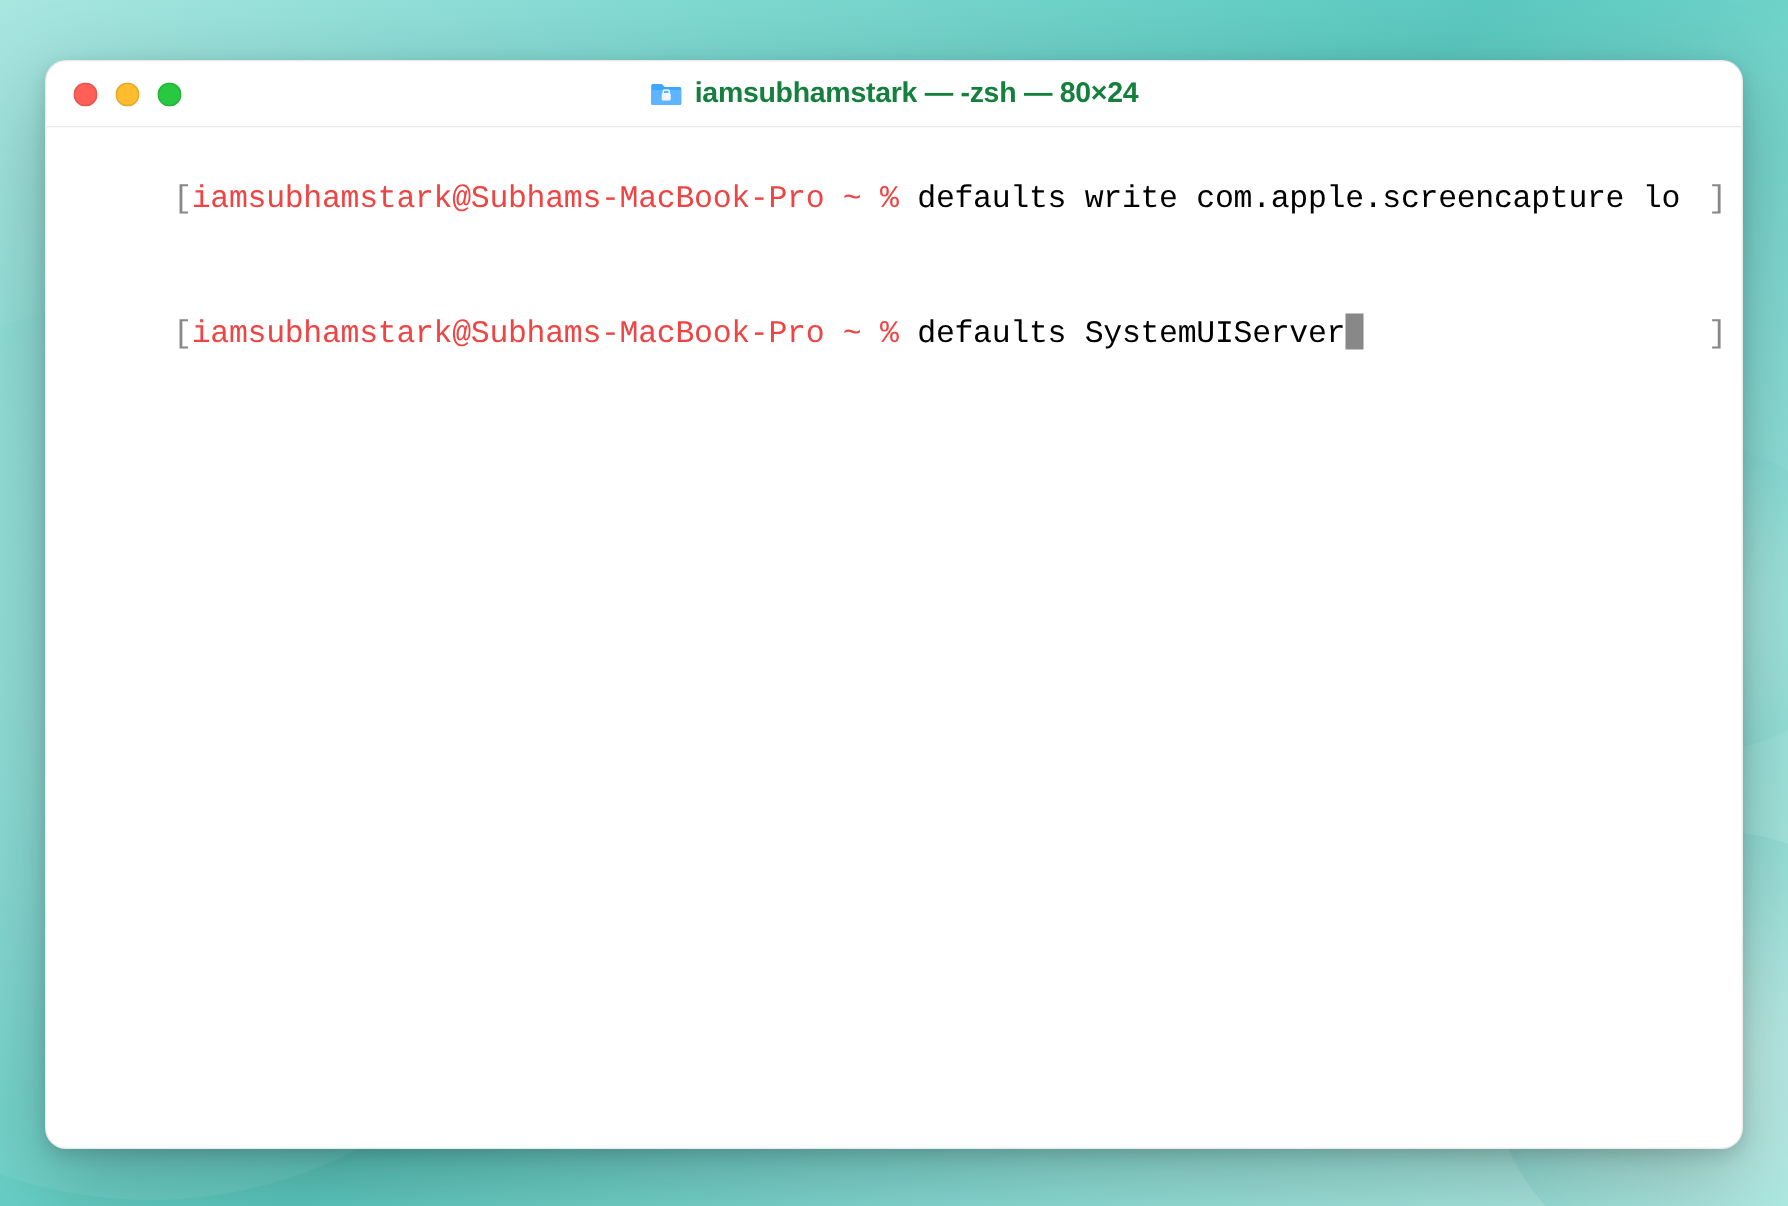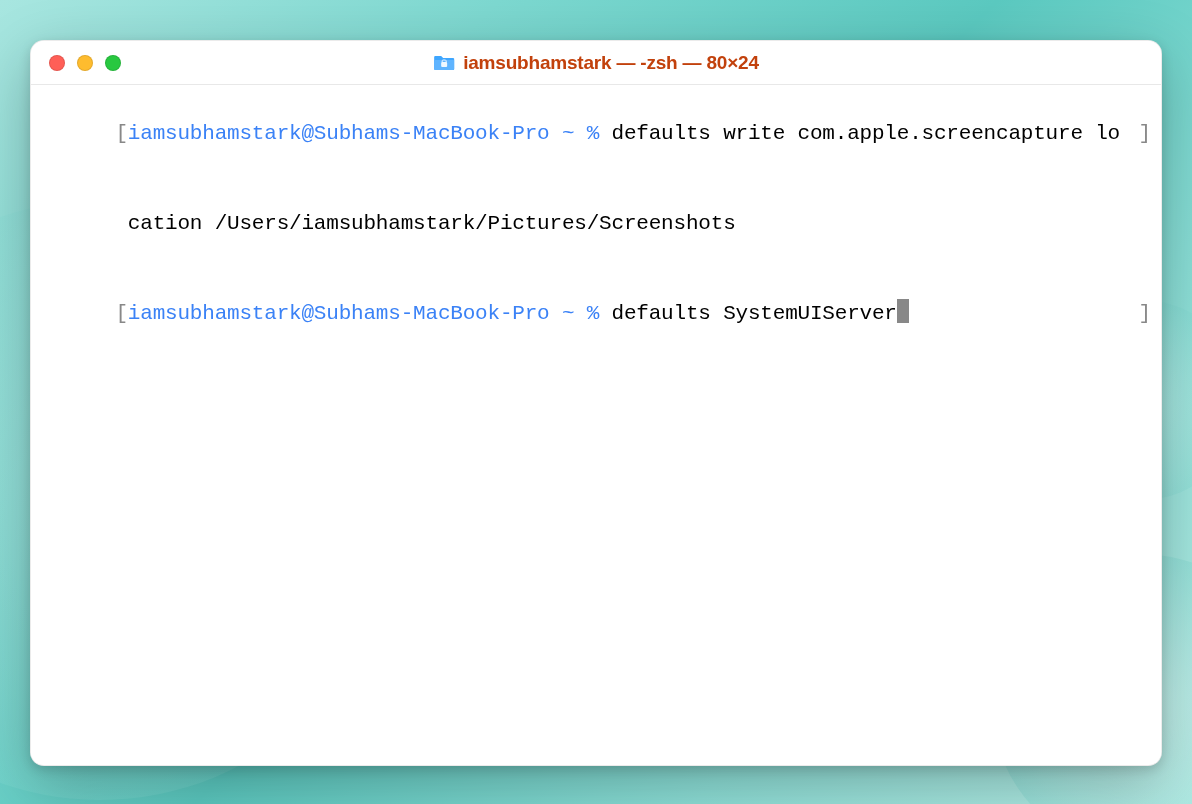--- a/index.html
+++ b/index.html
@@ -87,21 +87,21 @@
       gap: 8px;
     }
     .folder-icon {
       width: 22px;
       height: 18px;
       display: inline-block;
     }
     .window-title {
       font-size: 19px;
       font-weight: 700;
-      color: #c2410c;
+      color: #15803d;
       letter-spacing: -0.2px;
     }
     .terminal-body {
       flex: 1;
       padding: 4px 10px 10px 10px;
       font-family: "SF Mono", Menlo, Monaco, "Courier New", monospace;
       font-size: 21px;
       line-height: 30px;
       color: #000000;
       background: #ffffff;
@@ -112,21 +112,21 @@
     .term-line {
       white-space: pre-wrap;
       word-break: break-all;
       position: relative;
     }
     .bracket {
       color: #888;
       font-weight: 400;
     }
     .prompt-host {
-      color: #3b82f6;
+      color: #ef4444;
     }
     .cursor-block {
       display: inline-block;
       width: 12px;
       height: 24px;
       background: #888888;
       vertical-align: text-bottom;
       margin-bottom: 2px;
     }
     .right-bracket {
@@ -162,20 +162,17 @@
           <path d="M9 8 L9 7 C9 6 10 6 10 6 L12 6 C13 6 13 7 13 7 L13 8" stroke="#ffffff" stroke-width="1" fill="none" opacity="0.9"></path>
         </svg>
       </span>
       <span class="window-title">iamsubhamstark — -zsh — 80×24</span>
     </div>
   </div>
   <div class="terminal-body">
     <div class="term-line line-wrap">
       <span class="bracket">[</span><span class="prompt-host">iamsubhamstark@Subhams-MacBook-Pro ~ % </span><span>defaults write com.apple.screencapture lo</span><span class="bracket right-bracket">]</span>
     </div>
-    <div class="term-line">
-      <span class="bracket"> </span><span>cation /Users/iamsubhamstark/Pictures/Screenshots</span>
-    </div>
     <div class="term-line line-wrap">
       <span class="bracket">[</span><span class="prompt-host">iamsubhamstark@Subhams-MacBook-Pro ~ % </span><span>defaults SystemUIServer</span><span class="cursor-block"></span><span class="bracket right-bracket">]</span>
     </div>
   </div>
 </div>
 
 </body></html>

